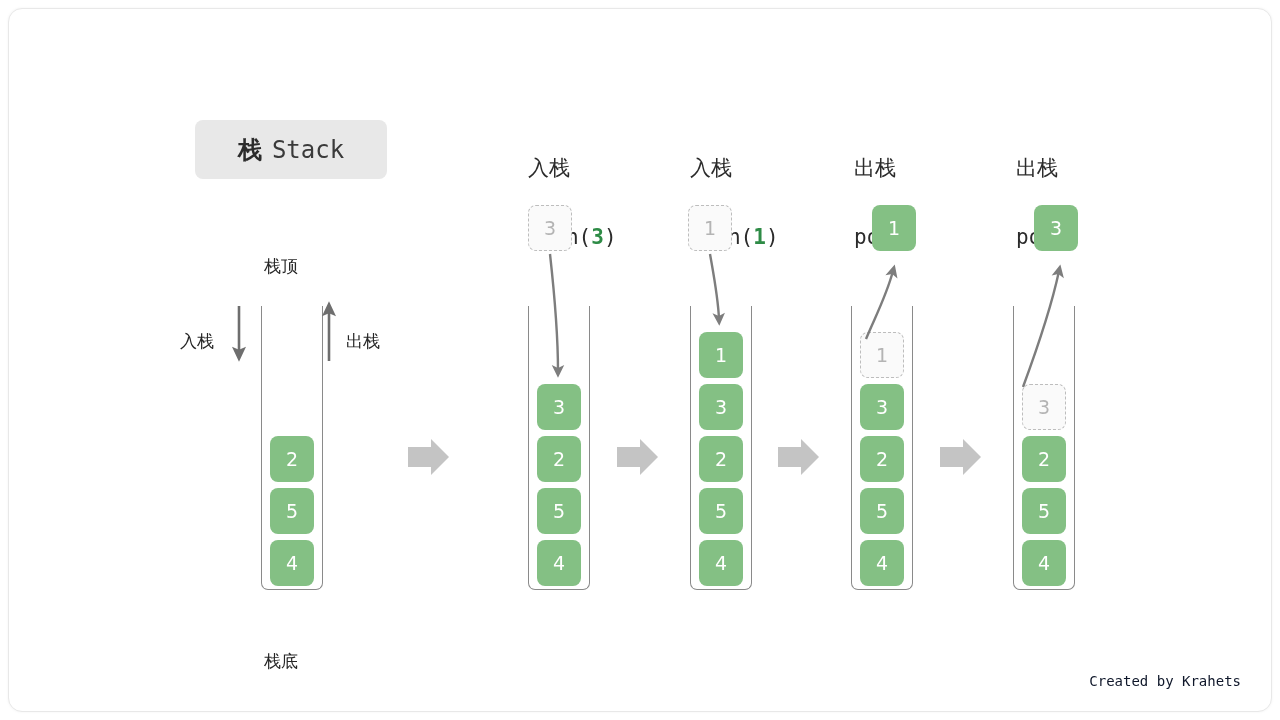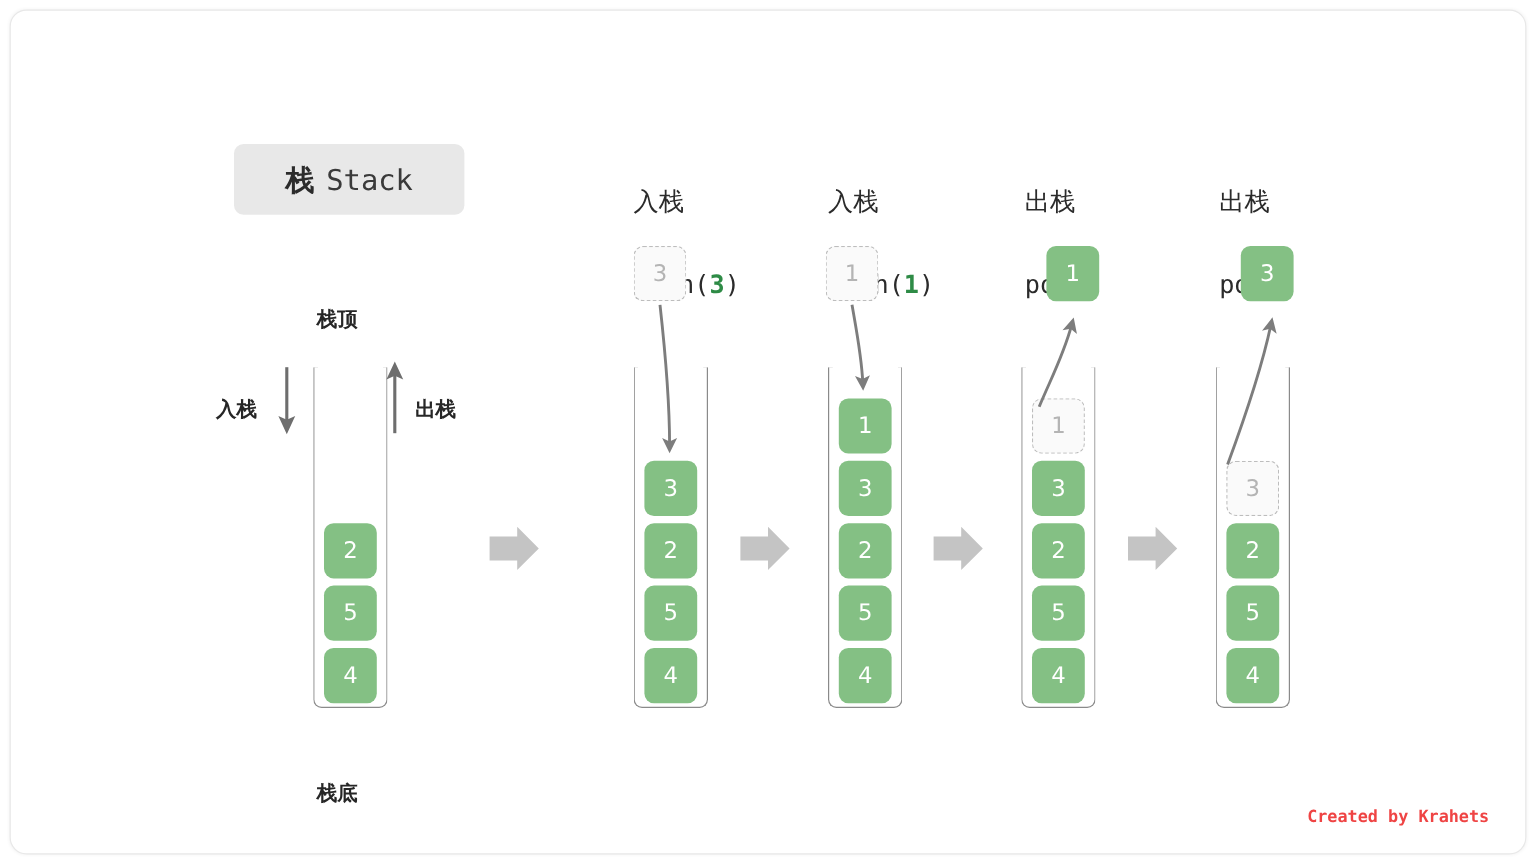--- a/index.html
+++ b/index.html
@@ -52,21 +52,21 @@
     font-family: "DejaVu Sans Mono", "Liberation Mono", monospace;
     font-size: 24px;
     color: #3a3a3a;
     margin-left: 10px;
   }
 
   
   .cn-bold {
     position: absolute;
     font-family: "DejaVu Sans", "Liberation Sans", sans-serif;
-    font-weight: bold;
+    font-weight: normal;
     font-size: 17px;
     color: #262626;
     white-space: pre;
   }
 
   
   .tube {
     position: absolute;
     width: 62px;
     height: 284px;
@@ -163,23 +163,22 @@
     pointer-events: none;
   }
 
   
   #footer {
     position: absolute;
     right: 30px;
     bottom: 22px;
     font-family: "DejaVu Sans Mono", "Liberation Mono", monospace;
     font-size: 14px;
-    color: #ef4444;
+    color: #0f172a;
     white-space: pre;
-    font-weight: bold;
   }
 </style>
 </head>
 <body>
 
 <div id="canvas">
 
   <div id="title-badge">
     <span class="t-cn">栈</span><span class="t-en">Stack</span>
   </div>

